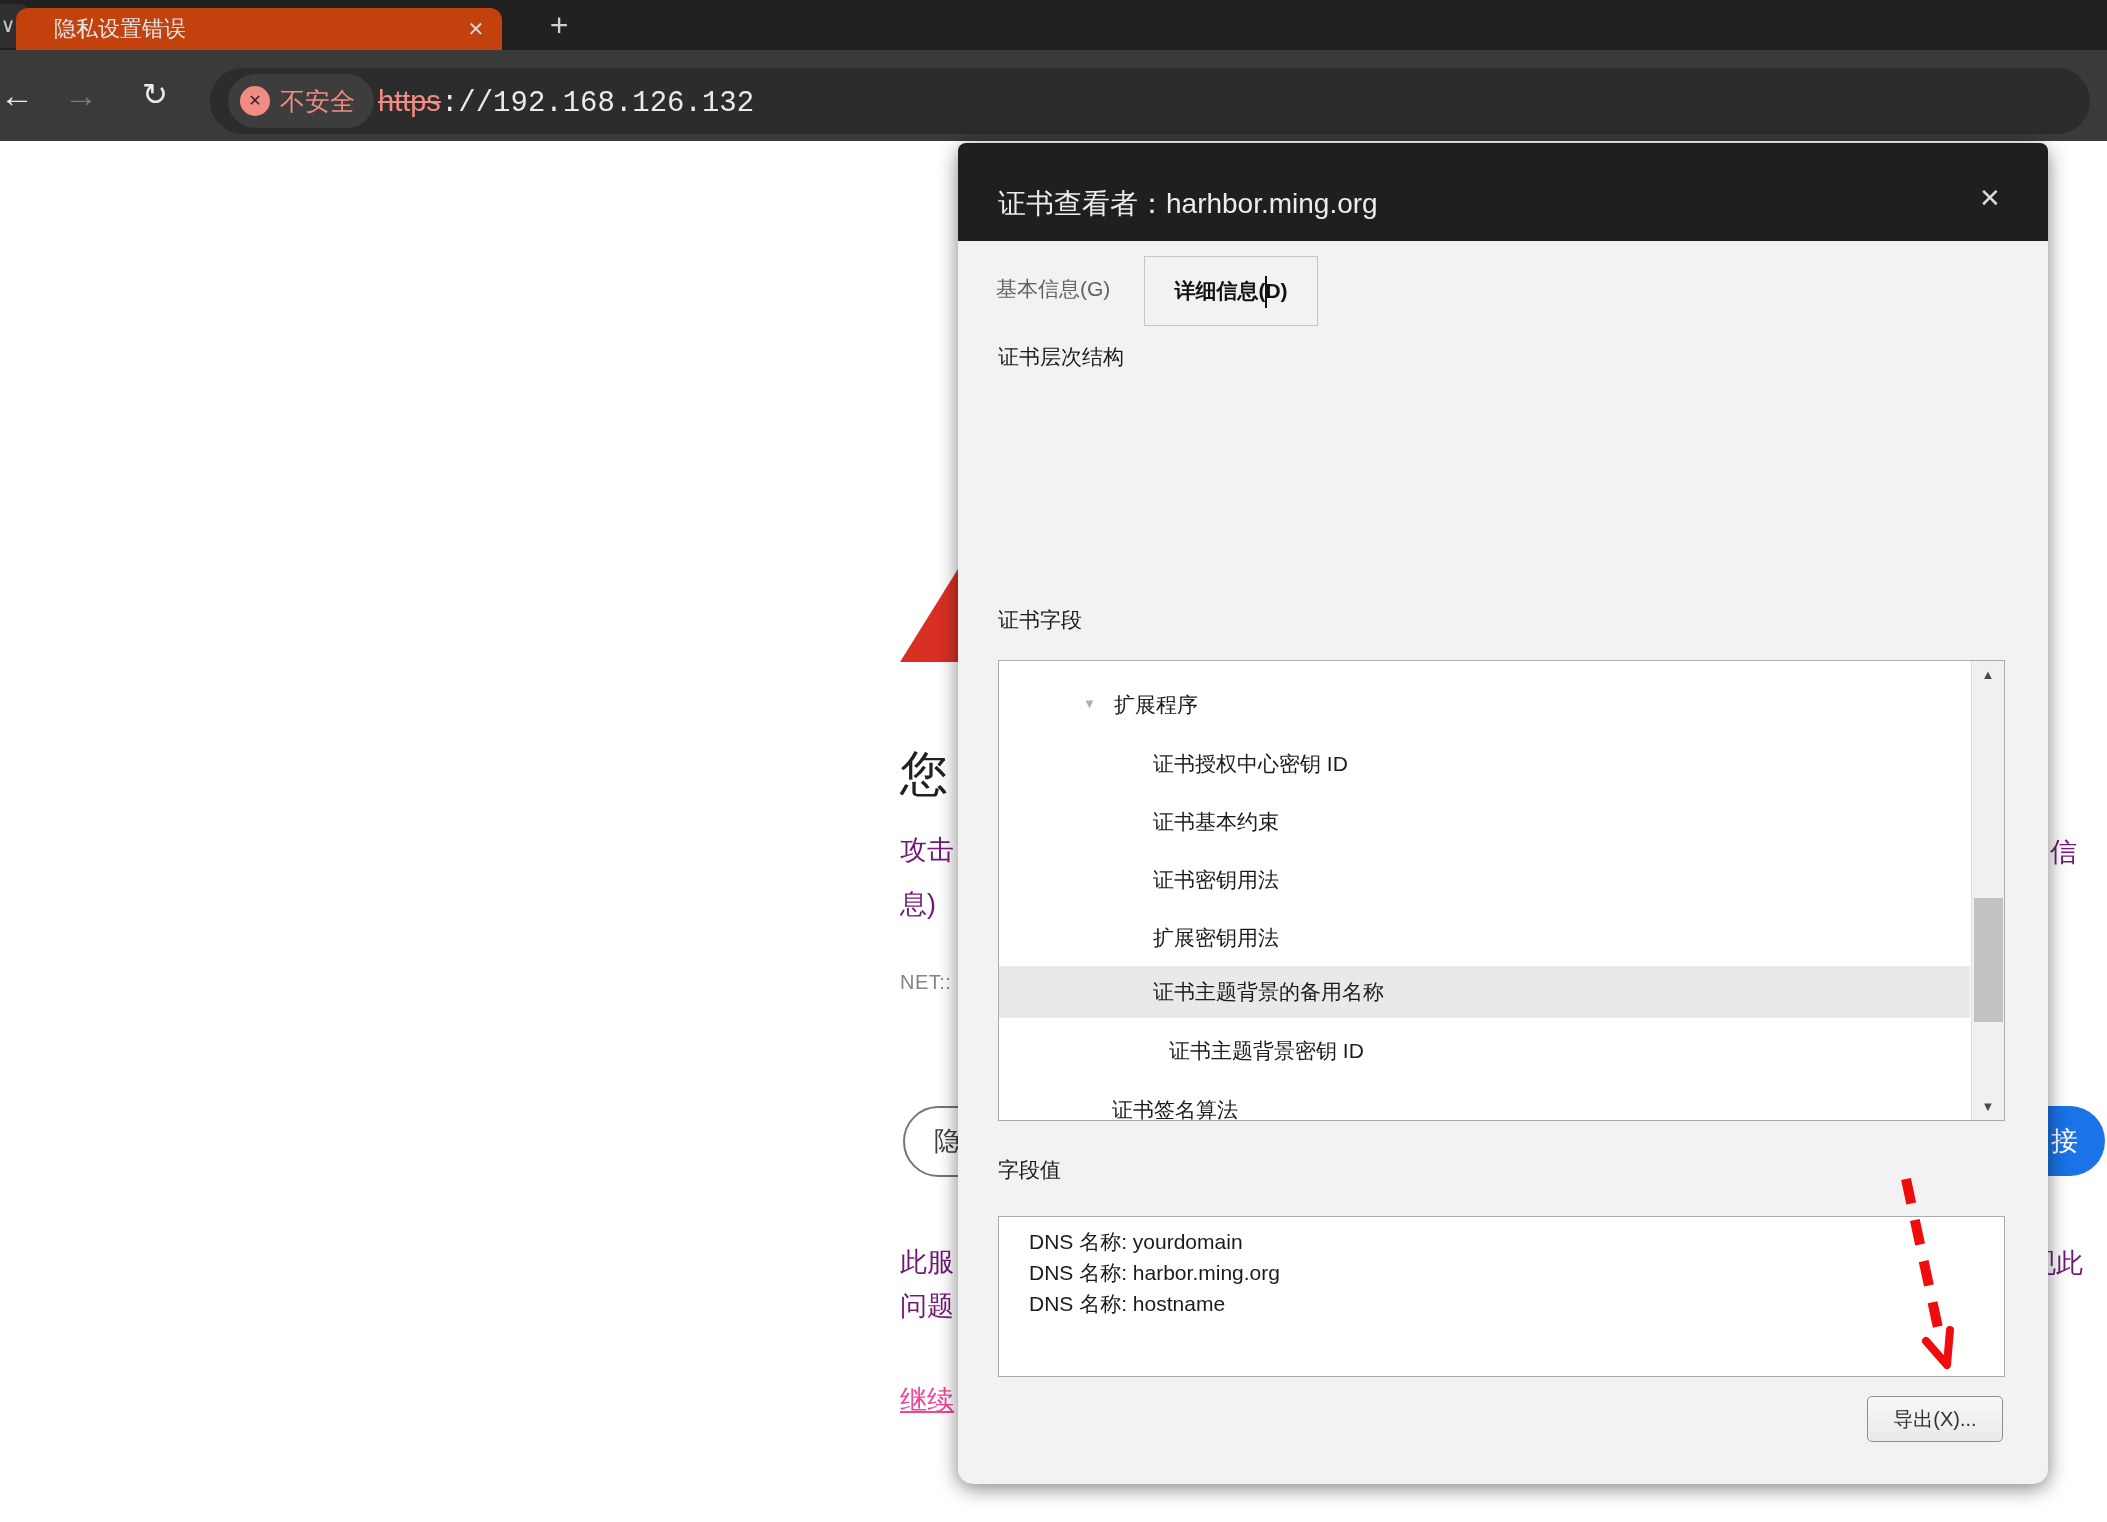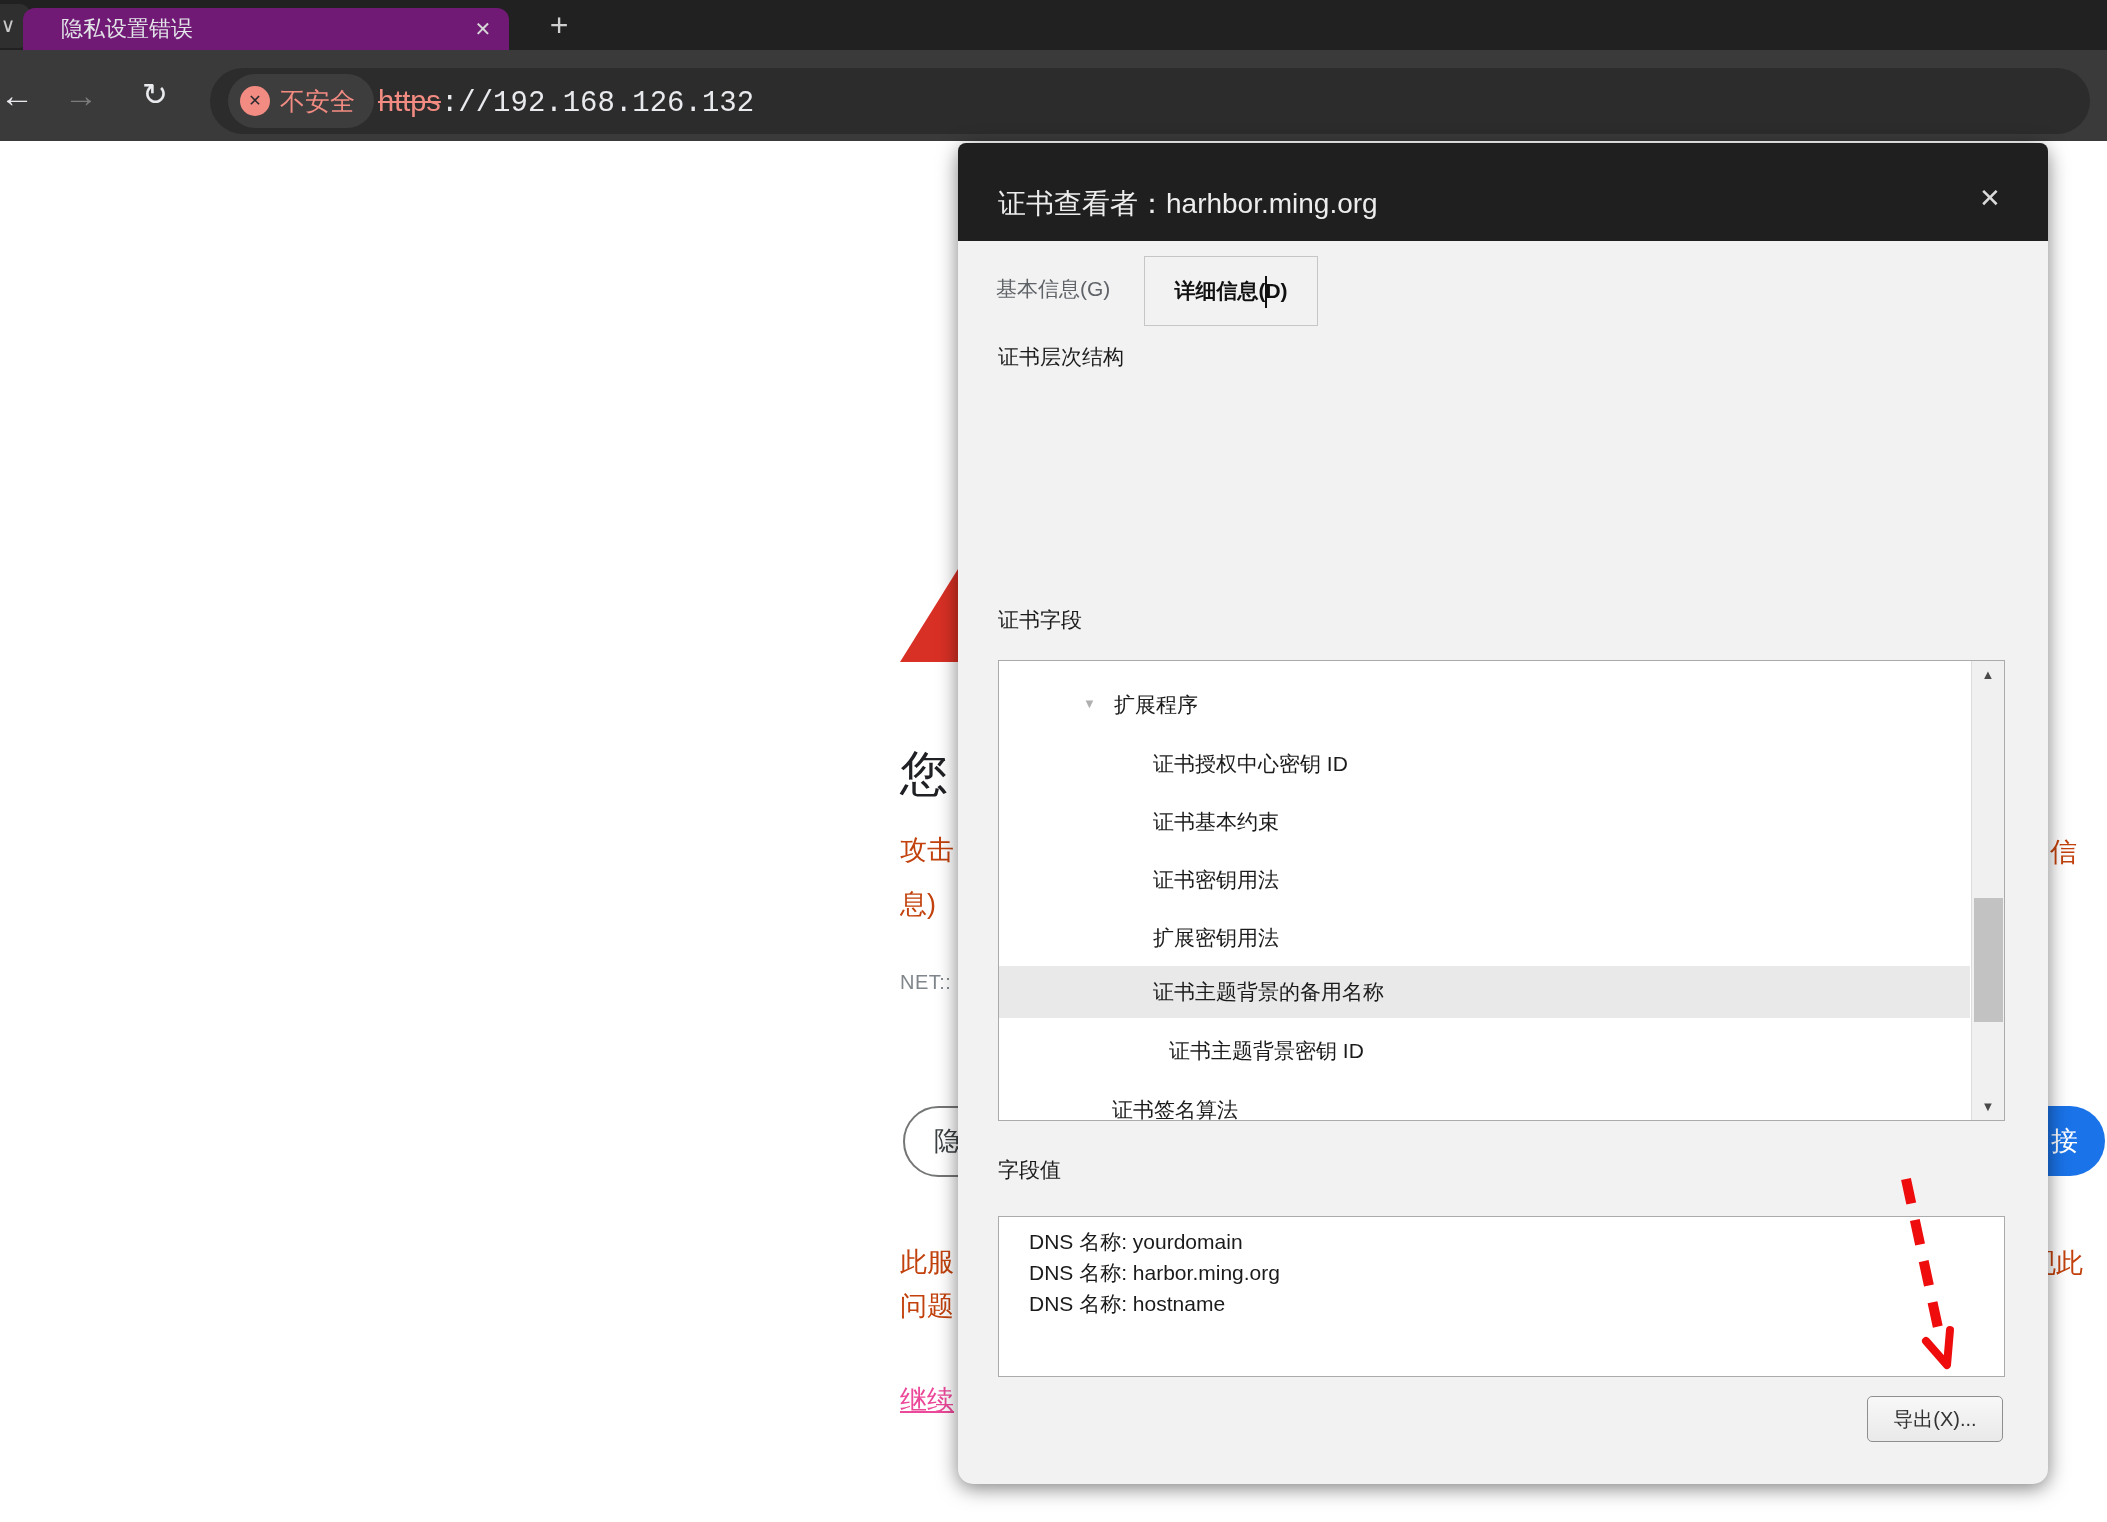--- a/index.html
+++ b/index.html
@@ -5,21 +5,21 @@
   * { margin:0; padding:0; box-sizing:border-box; }
   html,body { width:2107px; height:1522px; overflow:hidden;
     font-family:"Liberation Sans","DejaVu Sans",sans-serif; }
   body { position:relative; background:#fff; }
   .abs { position:absolute; }
 
   
   #tabbar { left:0; top:0; width:2107px; height:50px; background:#212121; }
   #chev-btn { left:-14px; top:4px; width:44px; height:44px; border-radius:10px;
     background:#2f2f2f; color:#c9c9c9; font-size:20px; text-align:center; line-height:42px; }
-  #tab { left:23px; top:8px; width:486px; height:42px; background:#701a75;
+  #tab { left:16px; top:8px; width:486px; height:42px; background:#c2410c;
     border-radius:12px 12px 0 0; }
   #tab-title { left:38px; top:0; line-height:42px; font-size:22px; color:#e2e4e8; white-space:nowrap; }
   #tab-close { left:440px; top:0; width:40px; line-height:42px; text-align:center;
     font-size:20px; color:#d7d7d7; }
   #newtab-btn { left:536px; top:2px; width:46px; line-height:46px; text-align:center;
     font-size:32px; color:#cfcfcf; }
 
   #toolbar { left:0; top:50px; width:2107px; height:91px; background:#3a3a3a; }
   .navicon { top:28px; width:46px; text-align:center; font-size:34px; line-height:34px; color:#e8eaed; }
   #back-btn { left:-6px; }
@@ -32,21 +32,21 @@
   #sec-label { left:52px; top:0; line-height:54px; font-size:25px; color:#f28b82; white-space:nowrap; }
   #url { left:168px; top:0; line-height:66px; font-size:29px; white-space:nowrap; }
   #url .scheme { color:#f28b82; text-decoration:line-through; }
   #url .rest { color:#e8eaed;font-family:Liberation Mono, monospace; }
 
   
   #page { left:0; top:141px; width:2107px; height:1381px; background:#fff; z-index:1; }
   #warn-triangle { left:900px; top:428px; width:58px; height:93px; background:#d93025;
     clip-path:polygon(0 100%, 100% 0, 100% 100%); }
   #page-heading { left:900px; top:601px; font-size:48px; color:#202124; white-space:nowrap; }
-  .body-text { color:#c2410c; font-size:27px; white-space:nowrap; }
+  .body-text { color:#701a75; font-size:27px; white-space:nowrap; }
   #p1l1 { left:900px; top:691px; }
   #p1l2 { left:900px; top:745px; }
   #p1-right { left:2050px; top:693px; }
   #err-code { left:900px; top:830px; font-size:20px; color:#80868b; letter-spacing:.5px; }
   #hide-btn { left:903px; top:965px; width:224px; height:71px; border-radius:36px;
     background:#fff; border:2px solid #747775; }
   #hide-btn span { position:absolute; left:29px; top:0; line-height:67px; font-size:27px; color:#3c4043; }
   #primary-btn { left:1883px; top:965px; width:222px; height:70px; border-radius:35px;
     background:#1a73e8; }
   #primary-btn span { position:absolute; right:27px; top:0; line-height:70px; font-size:27px; color:#fff; }

